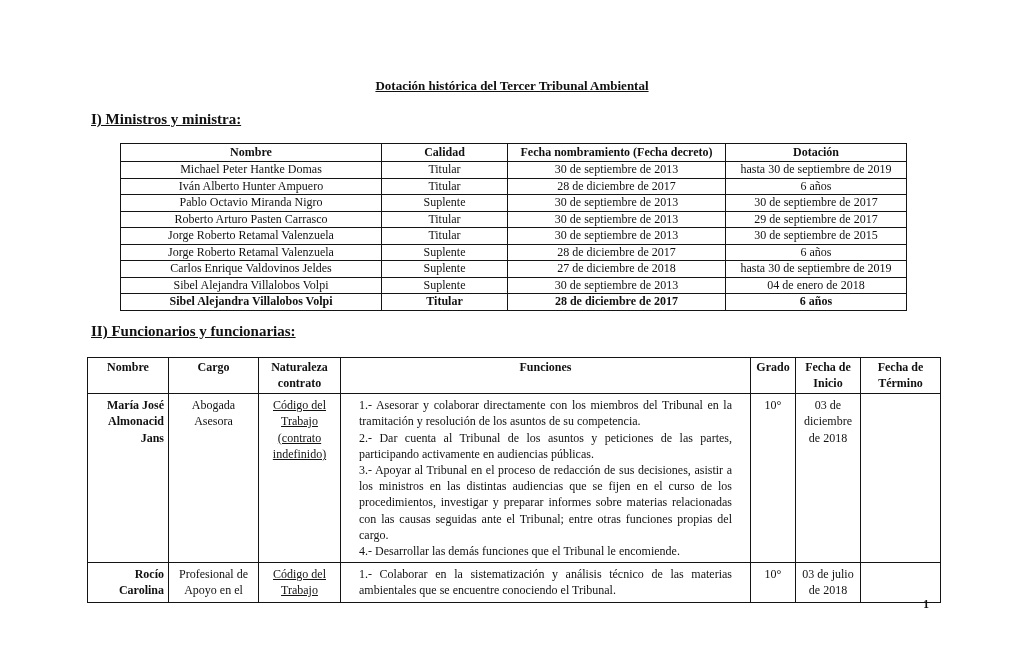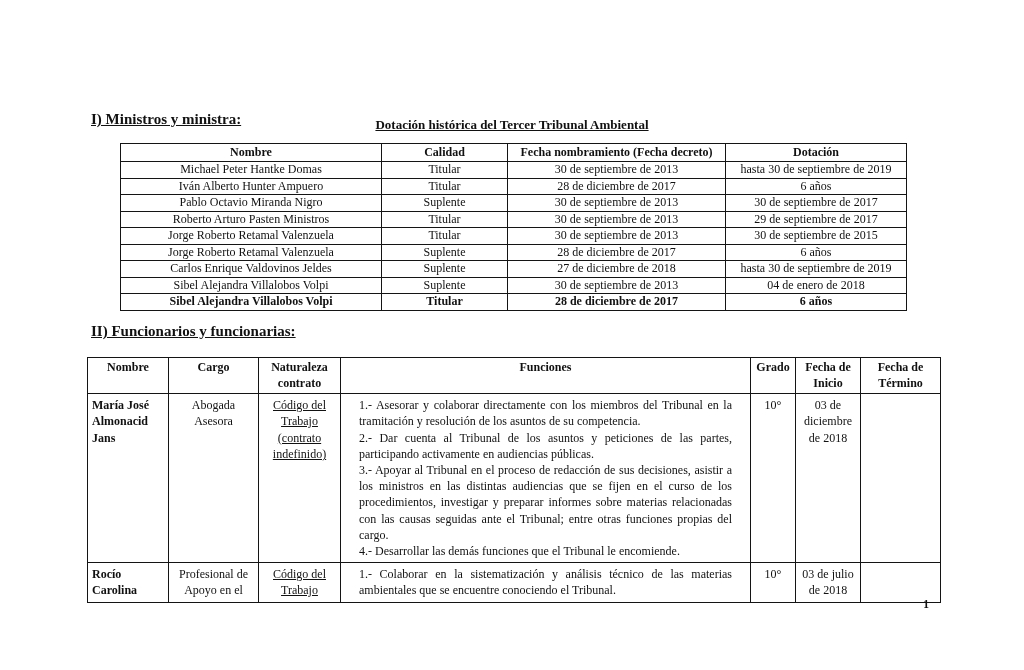--- a/index.html
+++ b/index.html
@@ -11,21 +11,20 @@
     height: 670px;
     background: #ffffff;
     overflow: hidden;
   }
   .doc-title {
     position: absolute;
     top: 78px; left: 0; width: 100%;
     text-align: center;
     font-size: 13px; font-weight: bold;
     text-decoration: underline;
-    margin-top: 39px;
   }
   .section-heading {
     position: absolute;
     left: 91px;
     font-size: 15px; font-weight: bold;
     text-decoration: underline;
   }
   .heading-1 { top: 111px; }
   .heading-2 { top: 323px; }
 
@@ -56,21 +55,21 @@
   }
   .table2 th {
     font-weight: bold; text-align: center;
     vertical-align: top; padding: 2px 2px;
     height: 35px; line-height: 1.3;
   }
   .table2 td {
     vertical-align: top; padding: 3px 4px;
     line-height: 16.2px;
   }
-  .table2 td.col-nombre { font-weight: bold; text-align: left; margin-top: 12px; }
+  .table2 td.col-nombre { font-weight: bold; text-align: right; margin-top: 12px; }
   .table2 td.col-cargo { text-align: center; }
   .table2 td.col-naturaleza { text-align: center; text-decoration: underline; }
   .table2 td.col-funciones { text-align: justify; padding: 3px 18px; }
   .table2 td.col-grado { text-align: center; }
   .table2 td.col-inicio { text-align: center; }
   .table2 td.col-termino { text-align: center; }
   .table2 tr.row-0 { height: 165px; }
   .table2 tr.row-1 { height: 40px; }
 
   .page-number {
@@ -117,21 +116,21 @@
           <td>28 de diciembre de 2017</td>
           <td>6 años</td>
         </tr>
         <tr>
           <td>Pablo Octavio Miranda Nigro</td>
           <td>Suplente</td>
           <td>30 de septiembre de 2013</td>
           <td>30 de septiembre de 2017</td>
         </tr>
         <tr>
-          <td>Roberto Arturo Pasten Ministros</td>
+          <td>Roberto Arturo Pasten Carrasco</td>
           <td>Titular</td>
           <td>30 de septiembre de 2013</td>
           <td>29 de septiembre de 2017</td>
         </tr>
         <tr>
           <td>Jorge Roberto Retamal Valenzuela</td>
           <td>Titular</td>
           <td>30 de septiembre de 2013</td>
           <td>30 de septiembre de 2015</td>
         </tr>

